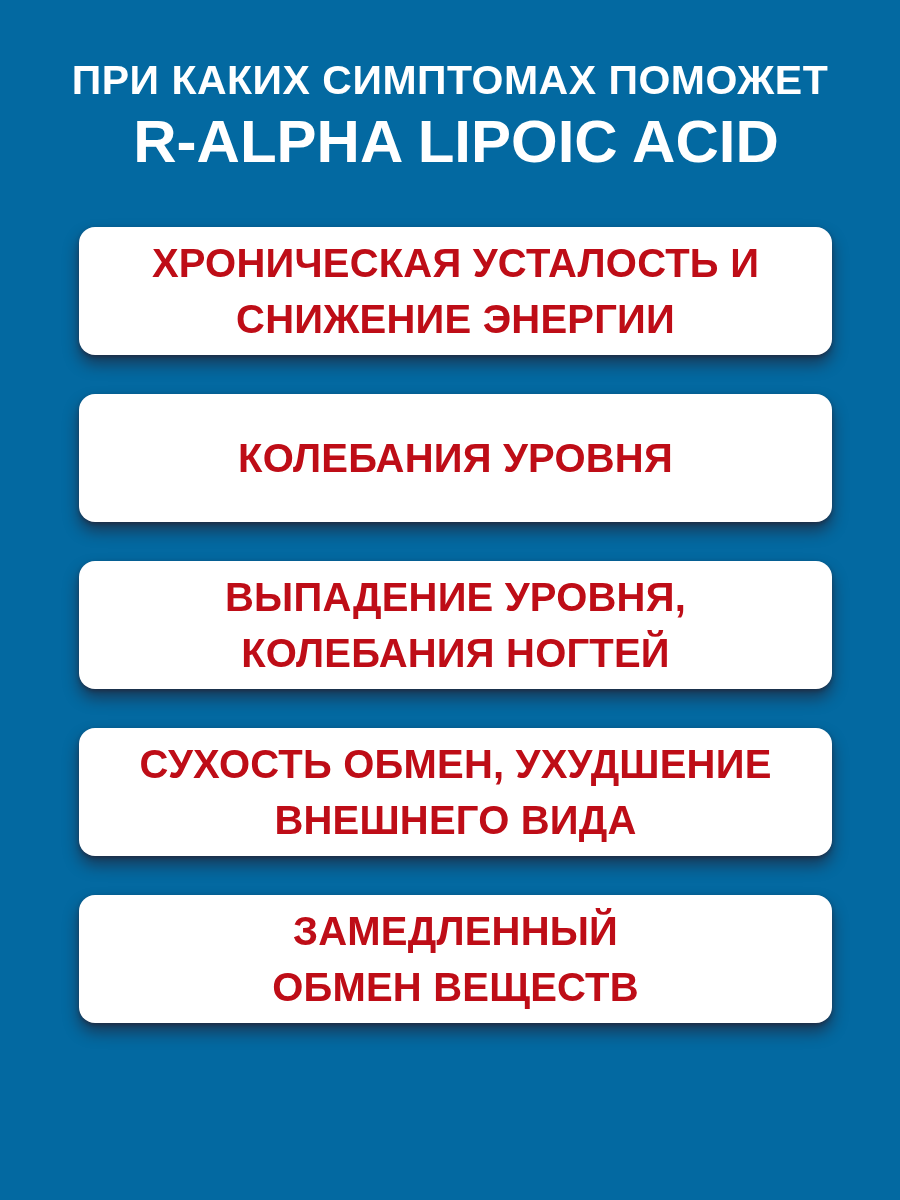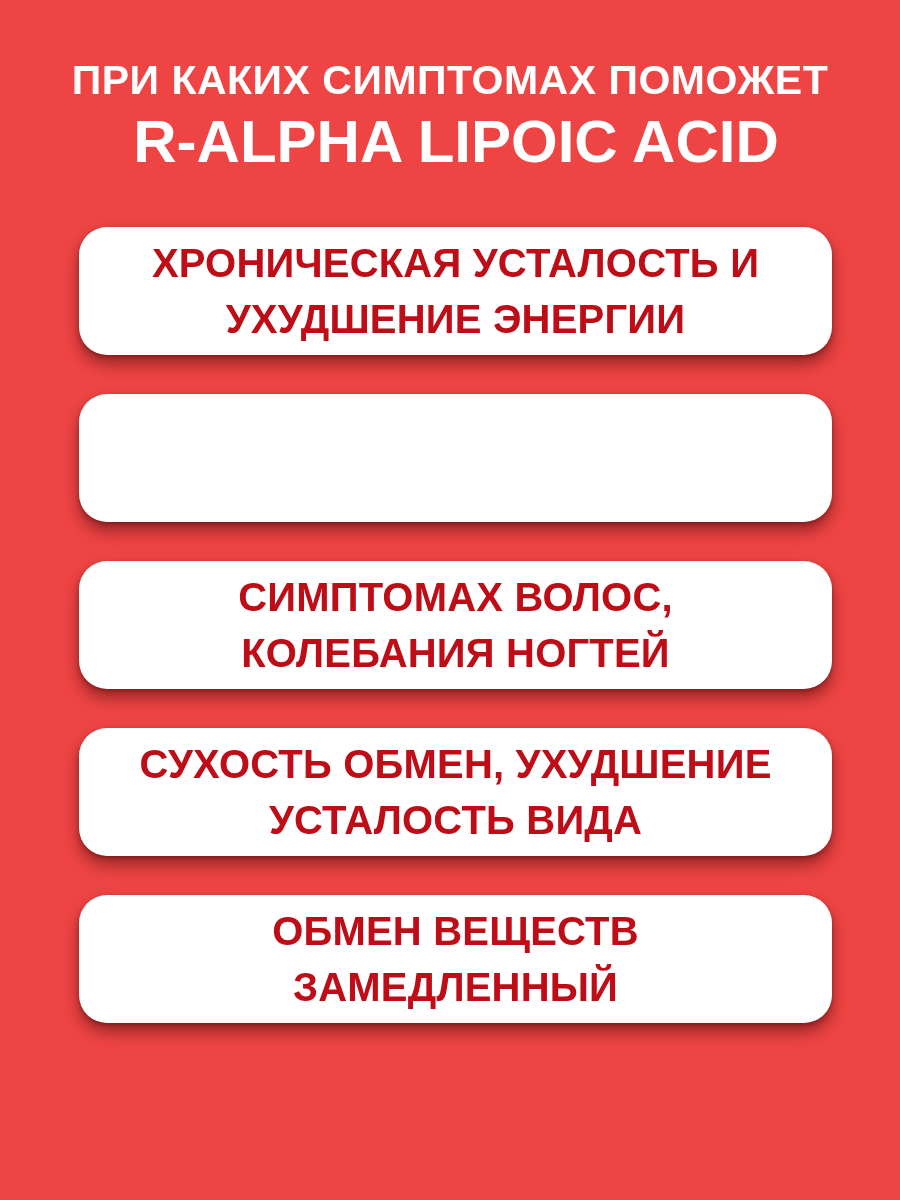--- a/index.html
+++ b/index.html
@@ -10,21 +10,21 @@
     width: 900px;
     height: 1200px;
     background: #B00008;
     font-family: "Liberation Sans", "DejaVu Sans", sans-serif;
     overflow: hidden;
   }
   .poster {
     position: relative;
     width: 900px;
     height: 1200px;
-    background: #ef4444;
+    background: #0369a1;
   }
   .title {
     position: absolute;
     top: 58px;
     left: 0;
     right: 0;
     text-align: center;
     color: #FFFFFF;
     font-weight: 700;
     line-height: 1.1;
@@ -44,21 +44,21 @@
     top: 227px;
     left: 79px;
     width: 753px;
     display: flex;
     flex-direction: column;
     gap: 39px;
   }
   .card {
     height: 128px;
     background: #FFFFFF;
-    border-radius: 28px;
+    border-radius: 16px;
     display: flex;
     flex-direction: column;
     justify-content: center;
     align-items: center;
     text-align: center;
     box-shadow: 0 9px 16px rgba(50, 0, 0, 0.45), 0 2px 4px rgba(50, 0, 0, 0.3);
   }
   .card-line {
     font-size: 40px;
     font-weight: 700;
@@ -75,36 +75,37 @@
 
   <div class="title">
     <div class="title-line1">ПРИ КАКИХ СИМПТОМАХ ПОМОЖЕТ</div>
     <div class="title-line2">R-ALPHA LIPOIC ACID</div>
   </div>
 
   <div class="cards">
 
     <div class="card">
       <div class="card-line">ХРОНИЧЕСКАЯ УСТАЛОСТЬ И</div>
-      <div class="card-line">УХУДШЕНИЕ ЭНЕРГИИ</div>
+      <div class="card-line">СНИЖЕНИЕ ЭНЕРГИИ</div>
     </div>
 
     <div class="card">
+      <div class="card-line">КОЛЕБАНИЯ УРОВНЯ</div>
     </div>
 
     <div class="card">
-      <div class="card-line">СИМПТОМАХ ВОЛОС,</div>
+      <div class="card-line">ВЫПАДЕНИЕ УРОВНЯ,</div>
       <div class="card-line">КОЛЕБАНИЯ НОГТЕЙ</div>
     </div>
 
     <div class="card">
       <div class="card-line">СУХОСТЬ ОБМЕН, УХУДШЕНИЕ</div>
-      <div class="card-line">УСТАЛОСТЬ ВИДА</div>
+      <div class="card-line">ВНЕШНЕГО ВИДА</div>
     </div>
 
     <div class="card">
+      <div class="card-line">ЗАМЕДЛЕННЫЙ</div>
       <div class="card-line">ОБМЕН ВЕЩЕСТВ</div>
-      <div class="card-line">ЗАМЕДЛЕННЫЙ</div>
     </div>
 
   </div>
 
 </div>
 
 </body></html>

